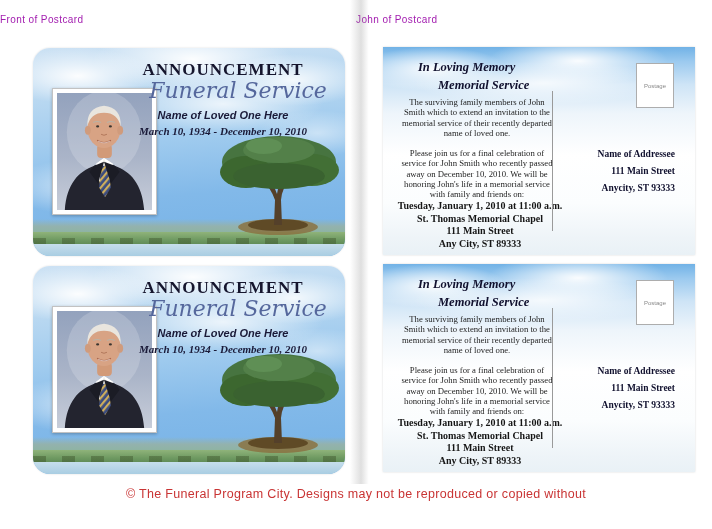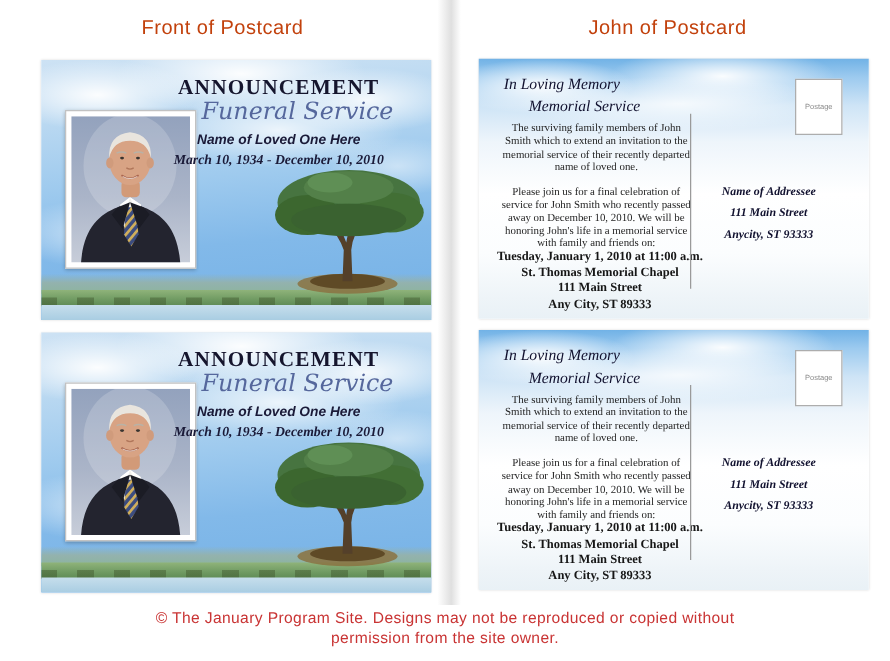--- a/index.html
+++ b/index.html
@@ -1,22 +1,22 @@
 <!DOCTYPE html>
 <html><head>
 <meta charset="utf-8">
 <style>
   html,body { margin:0; padding:0; }
   body {
     width:712px; height:529px; background:#ffffff; position:relative;
     overflow:hidden; font-family:"Liberation Sans", sans-serif;
   }
   .col-label {
-    position:absolute; top:14px; width:356px; text-align:center;
-    font-size:16px; color:#c2410c; letter-spacing:0.4px;
+    position:absolute; top:14px; width:356px; 
+    font-size:10px; color:#a21caf; letter-spacing:0.4px;
   }
   #front-label { left:0; }
   #back-label  { left:356px; }
   .seam {
     position:absolute; left:350px; top:0; width:22px; height:484px;
     background:linear-gradient(to right, rgba(160,160,160,0) 0%,
       rgba(150,150,150,0.30) 50%, rgba(160,160,160,0) 85%);
   }
   .card {
     position:absolute; width:312px; height:208px; overflow:hidden;
@@ -24,20 +24,21 @@
   }
   #front1 { left:33px;  top:48px;  }
   #front2 { left:33px;  top:266px; }
   #back1  { left:383px; top:47px;  }
   #back2  { left:383px; top:264px; }
 
   
   .front-card {
     background:linear-gradient(175deg, #cde2f4 0%, #b9d8f1 22%,
       #9ecaee 45%, #82b9e9 68%, #74b1e6 100%);
+    border-radius:17px;
   }
   .cloud {
     position:absolute; border-radius:50%;
     background:radial-gradient(closest-side, rgba(255,255,255,0.95), rgba(255,255,255,0));
   }
   .hills {
     position:absolute; left:0; right:0; top:171px; height:16px;
     background:linear-gradient(to bottom, rgba(140,165,175,0) 0%, #93b2ae 45%, #8cb49e 100%);
   }
   .marsh {
@@ -63,40 +64,40 @@
   .tree-wrap svg { width:100%; height:100%; display:block; }
   .front-text {
     position:absolute; left:75px; top:12px; width:230px; text-align:center;
     color:#15152d;
   }
   .fc-title {
     font-family:"Liberation Serif", serif; font-size:17px;
     letter-spacing:1px; font-weight:600;
   }
   .fc-subtitle {
-    font-family:"DejaVu Serif", serif; font-style:italic; font-size:19px;
+    font-family:"DejaVu Serif", serif; font-style:italic; font-size:22px;
     color:#55679c; margin-top:-2px; margin-left:30px;
   }
   .fc-name {
     font-family:Liberation Sans, sans-serif; font-style:italic; font-weight:bold;
     font-size:11px; margin-top:6px; color:#1a1a38;
   }
   .fc-dates {
     font-family:"Liberation Serif", serif; font-style:italic; font-weight:bold;
     font-size:11px; margin-top:4px; color:#1a1a38;
   }
 
   
   .back-card {
     background:linear-gradient(to bottom, #71b2e6 0%, #9ccaef 7%, #cee4f6 18%,
       #eef5fb 32%, #ffffff 52%, #fbfdfe 75%, #eef4f8 92%, #e9f1f6 100%);
     font-family:"Liberation Serif", serif; color:#1d1d1d;
   }
   .bc-heading {
-    position:absolute; left:20px; top:12px; font-weight:normal; font-style:italic;
+    position:absolute; left:35px; top:12px; font-weight:bold; font-style:italic;
     font-size:12.5px; color:#10102e; line-height:1.4;
   }
   .bc-heading .line2 { margin-left:20px;text-align:right; }
   .bc-body {
     position:absolute; left:17px; top:50px; width:154px;
     font-size:8.7px; line-height:1.18; color:#242424;
   }
   .bc-body p { margin:0 0 10px 0;text-align:center; }
   .bc-event {
     position:absolute; left:6px; top:153px; width:182px; text-align:center;
@@ -105,22 +106,22 @@
   .bc-divider {
     position:absolute; left:169px; top:44px; width:1px; height:140px; background:#9a9a9a;
   }
   .bc-postage {
     position:absolute; left:253px; top:16px; width:38px; height:45px;
     background:#ffffff; border:1px solid #adadad; box-sizing:border-box;
     display:flex; align-items:center; justify-content:center;
     font-family:"Liberation Sans", sans-serif; font-size:6px; color:#8a8a8a;
   }
   .bc-address {
-    position:absolute; left:172px; top:99px; width:120px; text-align:center;
-    font-weight:bold; font-size:9.5px; line-height:1.8; color:#10102e;font-style:italic;
+    position:absolute; left:172px; top:99px; width:120px; text-align:right;
+    font-weight:bold; font-size:9.5px; line-height:1.8; color:#10102e;
   }
 
   .footer {
     position:absolute; left:0; top:486px; width:712px; text-align:center;
     color:#c93434; font-size:12.5px; line-height:1.3; letter-spacing:0.3px;
   }
 </style>
 </head>
 <body>
 
@@ -310,15 +311,14 @@
   <div class="bc-divider"></div>
   <div class="bc-postage">Postage</div>
   <div class="bc-address">
     <div>Name of Addressee</div>
     <div>111 Main Street</div>
     <div>Anycity, ST 93333</div>
   </div>
 </div>
 
 <div class="footer">
-  <div>© The January Program Site. Designs may not be reproduced or copied without</div>
-  <div>permission from the site owner.</div>
+  <div>© The Funeral Program City. Designs may not be reproduced or copied without</div>
 </div>
 
 </body></html>

